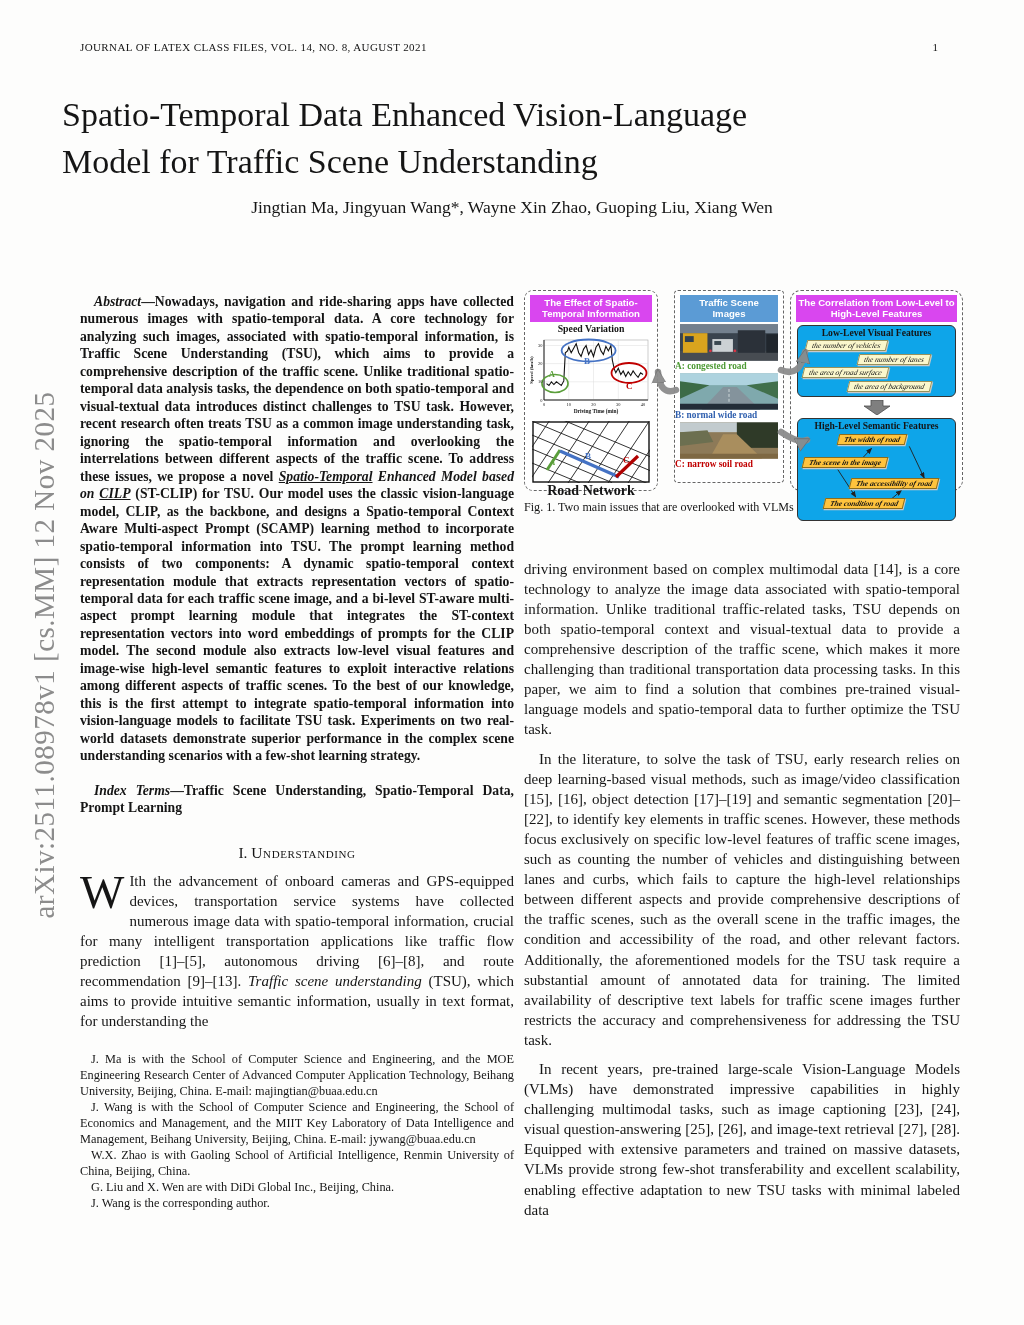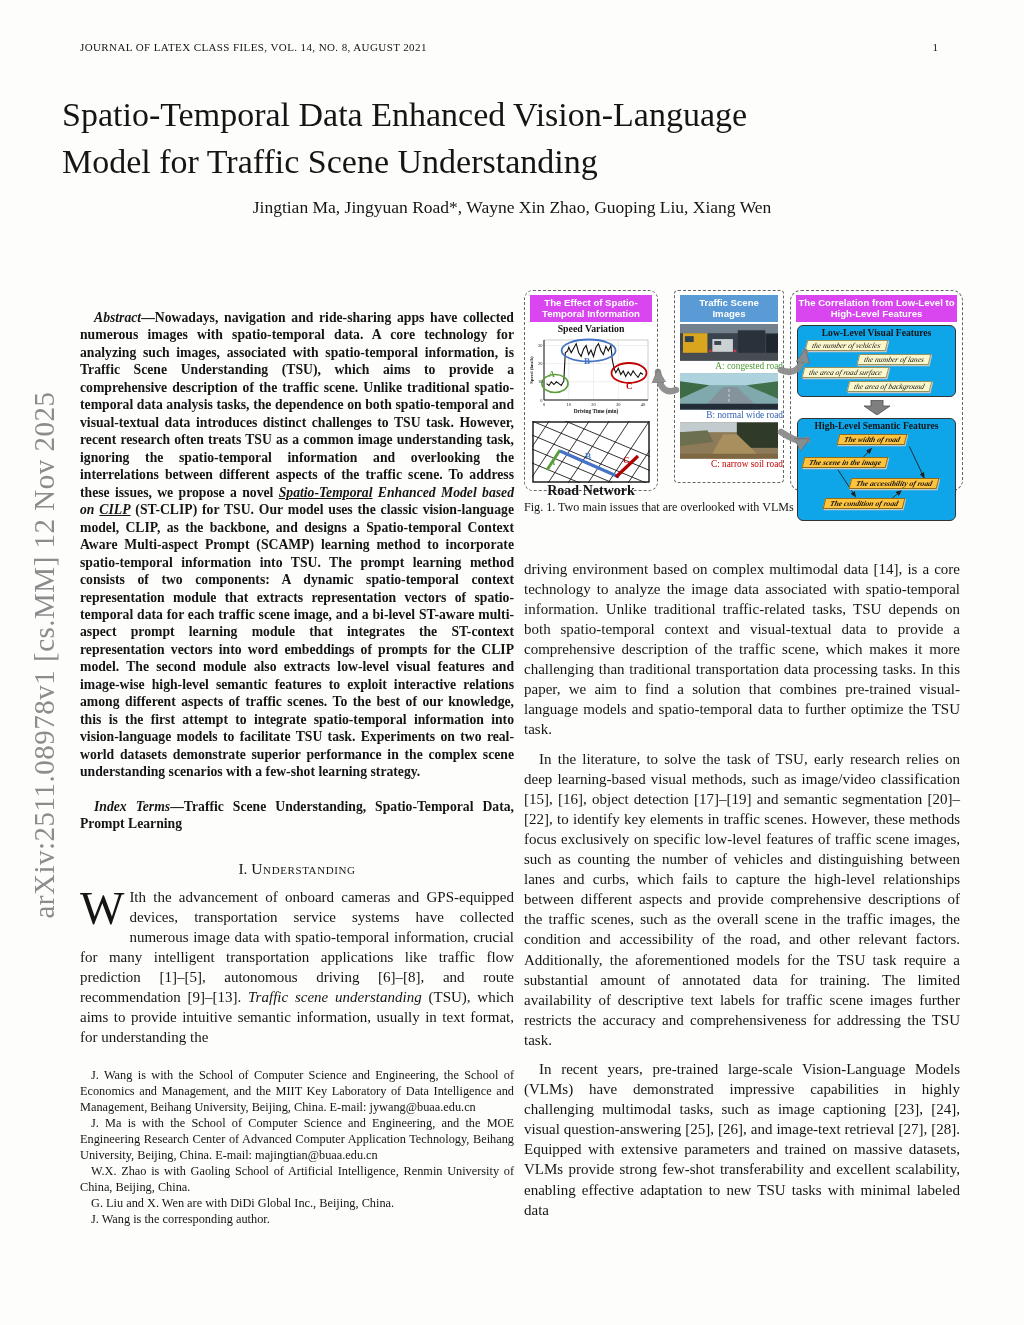--- a/index.html
+++ b/index.html
@@ -9,21 +9,21 @@
   .journal-line{position:absolute;top:41px;left:80px;font-size:11px;letter-spacing:.4px;}
   .page-num{position:absolute;top:41px;right:86px;font-size:11px;}
 
   .watermark{position:absolute;top:655px;left:44px;transform:translate(-50%,-50%) rotate(-90deg);
              white-space:nowrap;font-size:29px;color:#8c8c8c;letter-spacing:.5px;}
 
   .title{position:absolute;top:92px;left:62px;width:900px;text-align:left;
          font-size:34px;line-height:1.38;}
   .authors{position:absolute;top:197px;left:112px;width:800px;text-align:center;font-size:17.5px;}
 
-  .col-left{position:absolute;top:309px;left:80px;width:434px;}
+  .col-left{position:absolute;top:293px;left:80px;width:434px;}
   .col-right{position:absolute;top:290px;left:524px;width:436px;}
 
   .abstract{font-size:13.7px;font-weight:bold;line-height:1.275;text-align:justify;text-indent:14px;margin:0;}
   .abstract .it{font-style:italic;}
   .emph-u{font-style:italic;text-decoration:underline;}
   .emph-i{font-style:italic;}
   .index-terms{font-size:13.7px;font-weight:bold;line-height:1.275;text-align:justify;
                text-indent:14px;margin:17px 0 0 0;}
   .index-terms .it{font-style:italic;}
 
@@ -44,21 +44,21 @@
   .panel-mid{left:150px;top:3;width:110px;height:193px;border-radius:4px;}
   .panel-right{left:266px;top:3;width:173px;height:201px;border-radius:11px;}
 
   .ph{margin:4px 5px 1px 5px;padding:2px 2px;text-align:center;color:#fff;font-weight:bold;
       font-family:"Liberation Sans",sans-serif;font-size:9.6px;line-height:1.18;background:#d946ef;}
   .ph-blue{background:#5B9BD5;}
 
   .chart-title{text-align:center;font-weight:bold;font-size:9.8px;margin-top:1px;}
   .map-title{text-align:center;font-weight:bold;font-size:14px;margin-top:0;}
 
-  .img-label{text-align:right;font-weight:normal;font-size:9.3px;margin:0 0 1px 0;}
+  .img-label{text-align:left;font-weight:bold;font-size:9.3px;margin:0 0 1px 0;}
   .lab-a{color:#4d9a34;} .lab-b{color:#2f5fae;} .lab-c{color:#c00000;}
   .scene{display:block;margin:2px auto 0 auto;}
 
   .featbox{margin:3px 6px;border:1.3px solid #333;border-radius:6px;background:#0ea5e9;
            padding:1px 2px 4px 2px;position:relative;}
   .featbox .bt{font-weight:bold;font-size:9.6px;text-align:center;margin:0;}
   .pitem{transform:skewX(-14deg);background:#FBF7CC;border:.8px solid #97915c;font-style:italic;
          font-size:7.6px;padding:0 5px;width:max-content;margin-top:2.6px;box-shadow:1.2px 1.2px 0 #c9c9c9;}
   .pitem.gold{background:#FFC33D;border-color:#8a6d1f;font-weight:bold;position:absolute;margin:0;}
   .downarrow{display:block;margin:1px auto;}
@@ -74,34 +74,34 @@
 
   <div class="journal-line">JOURNAL OF LATEX CLASS FILES, VOL. 14, NO. 8, AUGUST 2021</div>
   <div class="page-num">1</div>
 
   <div class="watermark">arXiv:2511.08978v1  [cs.MM]  12 Nov 2025</div>
 
   <div class="title">
     <div>Spatio-Temporal Data Enhanced Vision-Language</div>
     <div>Model for Traffic Scene Understanding</div>
   </div>
-  <div class="authors">Jingtian Ma,  Jingyuan Road*, Wayne Xin Zhao, Guoping Liu,  Xiang Wen</div>
+  <div class="authors">Jingtian Ma,  Jingyuan Wang*, Wayne Xin Zhao, Guoping Liu,  Xiang Wen</div>
 
   <div class="col-left">
     <p class="abstract"><span class="it">Abstract</span><span>—Nowadays, navigation and ride-sharing apps have collected numerous images with spatio-temporal data. A core technology for analyzing such images, associated with spatio-temporal information, is Traffic Scene Understanding (TSU), which aims to provide a comprehensive description of the traffic scene. Unlike traditional spatio-temporal data analysis tasks, the dependence on both spatio-temporal and visual-textual data introduces distinct challenges to TSU task. However, recent research often treats TSU as a common image understanding task, ignoring the spatio-temporal information and overlooking the interrelations between different aspects of the traffic scene. To address these issues, we propose a novel </span><span class="emph-u">Spatio-Temporal</span><span class="emph-i"> Enhanced Model based on </span><span class="emph-u">CILP</span><span> (ST-CLIP) for TSU. Our model uses the classic vision-language model, CLIP, as the backbone, and designs a Spatio-temporal Context Aware Multi-aspect Prompt (SCAMP) learning method to incorporate spatio-temporal information into TSU. The prompt learning method consists of two components: A dynamic spatio-temporal context representation module that extracts representation vectors of spatio-temporal data for each traffic scene image, and a bi-level ST-aware multi-aspect prompt learning module that integrates the ST-context representation vectors into word embeddings of prompts for the CLIP model. The second module also extracts low-level visual features and image-wise high-level semantic features to exploit interactive relations among different aspects of traffic scenes. To the best of our knowledge, this is the first attempt to integrate spatio-temporal information into vision-language models to facilitate TSU task. Experiments on two real-world datasets demonstrate superior performance in the complex scene understanding scenarios with a few-shot learning strategy.</span></p>
 
     <p class="index-terms"><span class="it">Index Terms</span><span>—Traffic Scene Understanding, Spatio-Temporal Data, Prompt Learning</span></p>
 
     <div class="sec-head"><span>I.</span>&nbsp;<span class="sc">Understanding</span></div>
 
     <p class="body-par"><span class="dropcap">W</span><span>Ith the advancement of onboard cameras and GPS-equipped devices, transportation service systems have collected numerous image data with spatio-temporal information, crucial for many intelligent transportation applications like traffic flow prediction [1]–[5], autonomous driving [6]–[8], and route recommendation [9]–[13]. </span><span class="emph-i">Traffic scene understanding</span><span> (TSU), which aims to provide intuitive semantic information, usually in text format, for understanding the</span></p>
 
     <div class="footnotes">
+      <p>J. Ma is with the School of Computer Science and Engineering, and the MOE Engineering Research Center of Advanced Computer Application Technology, Beihang University, Beijing, China. E-mail: majingtian@buaa.edu.cn</p>
       <p>J. Wang is with the School of Computer Science and Engineering, the School of Economics and Management, and the MIIT Key Laboratory of Data Intelligence and Management, Beihang University, Beijing, China. E-mail: jywang@buaa.edu.cn</p>
-      <p>J. Ma is with the School of Computer Science and Engineering, and the MOE Engineering Research Center of Advanced Computer Application Technology, Beihang University, Beijing, China. E-mail: majingtian@buaa.edu.cn</p>
       <p>W.X. Zhao is with Gaoling School of Artificial Intelligence, Renmin University of China, Beijing, China.</p>
       <p>G. Liu and X. Wen are with DiDi Global Inc., Beijing, China.</p>
       <p>J. Wang is the corresponding author.</p>
     </div>
   </div>
 
   <div class="col-right">
 
     <div class="fig">
 

